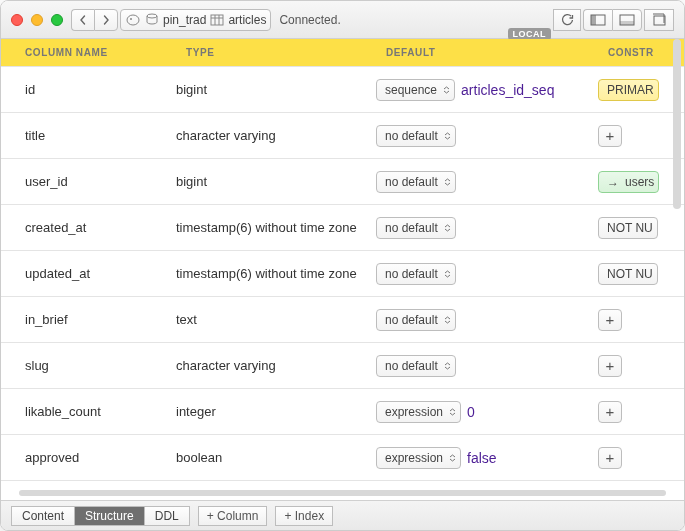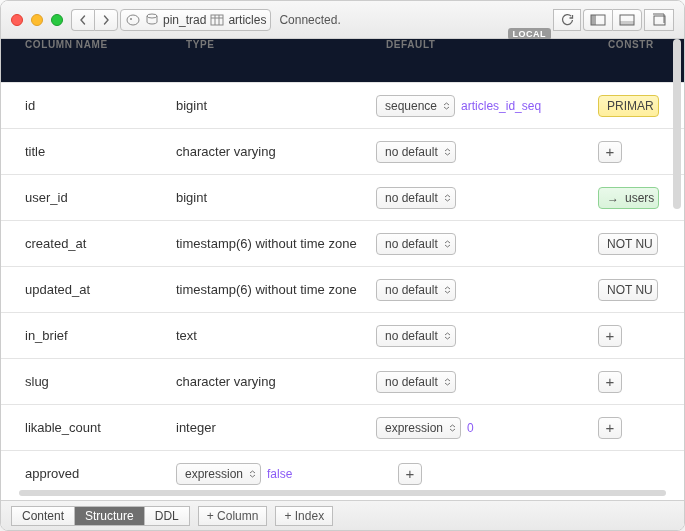--- a/index.html
+++ b/index.html
@@ -72,25 +72,25 @@
   letter-spacing: 0.5px;
   background: #9a9a9a;
   color: #fff;
   padding: 1px 5px;
   border-radius: 3px;
   margin-left: 6px;
   margin-top: 28px;
 }
 .spacer { flex: 1; }
 .headers {
-  height: 44px;
+  height: 28px;
   display: flex;
-  align-items: flex-start;
+  align-items: center;
   border-bottom: 1px solid #e4e4e4;
-  background: #0f172a;
+  background: #fde047;
 }
 .col-head {
   font-size: 10px;
   font-weight: 600;
   letter-spacing: 0.6px;
   color: #777;
   text-transform: uppercase;
   padding: 0 10px;
 }
 .c1 { width: 175px; padding-left: 24px; }
@@ -123,21 +123,21 @@
   padding: 0 4px 0 8px;
   font-size: 12px;
   color: #444;
   gap: 4px;
   justify-content: flex-end;
 }
 .default-box .stepper {
   display: flex; flex-direction: column; gap: 0; margin-left: 2px;
 }
 .stepper svg { display: block; }
-.default-label-after { font-size: 12px; color: #8b5cf6; }
+.default-label-after { font-size: 14px; color: #4c1d95; }
 .constr-box.primary { border-color: #e0c84a; background: linear-gradient(#fff6bd,#ffef9e); }
 .constr-box.fk { border-color: #8fd394; background: linear-gradient(#e9f9ea,#d9f3da); }
 .plus-box { width: 24px; padding: 0; justify-content: center; font-size: 15px; color: #555; }
 .bottom {
   height: 30px;
   background: linear-gradient(#f4f4f4, #e9e9e9);
   border-top: 1px solid #d0d0d0;
   display: flex;
   align-items: center;
   padding: 0 10px;
@@ -405,20 +405,21 @@
                 <path d="M1 1L3.5 3 6 1" stroke="#777" fill="none"></path>
               </svg>
             </span>
           </span>
           <span class="default-label-after">0</span>
         </div>
         <div class="cell c4"><span class="plus-box">+</span></div>
       </div>
       <div class="row">
         <div class="cell c1">approved</div>
+        <div class="cell c2">boolean</div>
         <div class="cell c3">
           <span class="default-box">
             <span>expression</span>
             <span class="stepper">
               <svg width="7" height="4" viewBox="0 0 7 4">
                 <path d="M1 3L3.5 1 6 3" stroke="#777" fill="none"></path>
               </svg>
               <svg width="7" height="4" viewBox="0 0 7 4">
                 <path d="M1 1L3.5 3 6 1" stroke="#777" fill="none"></path>
               </svg>

